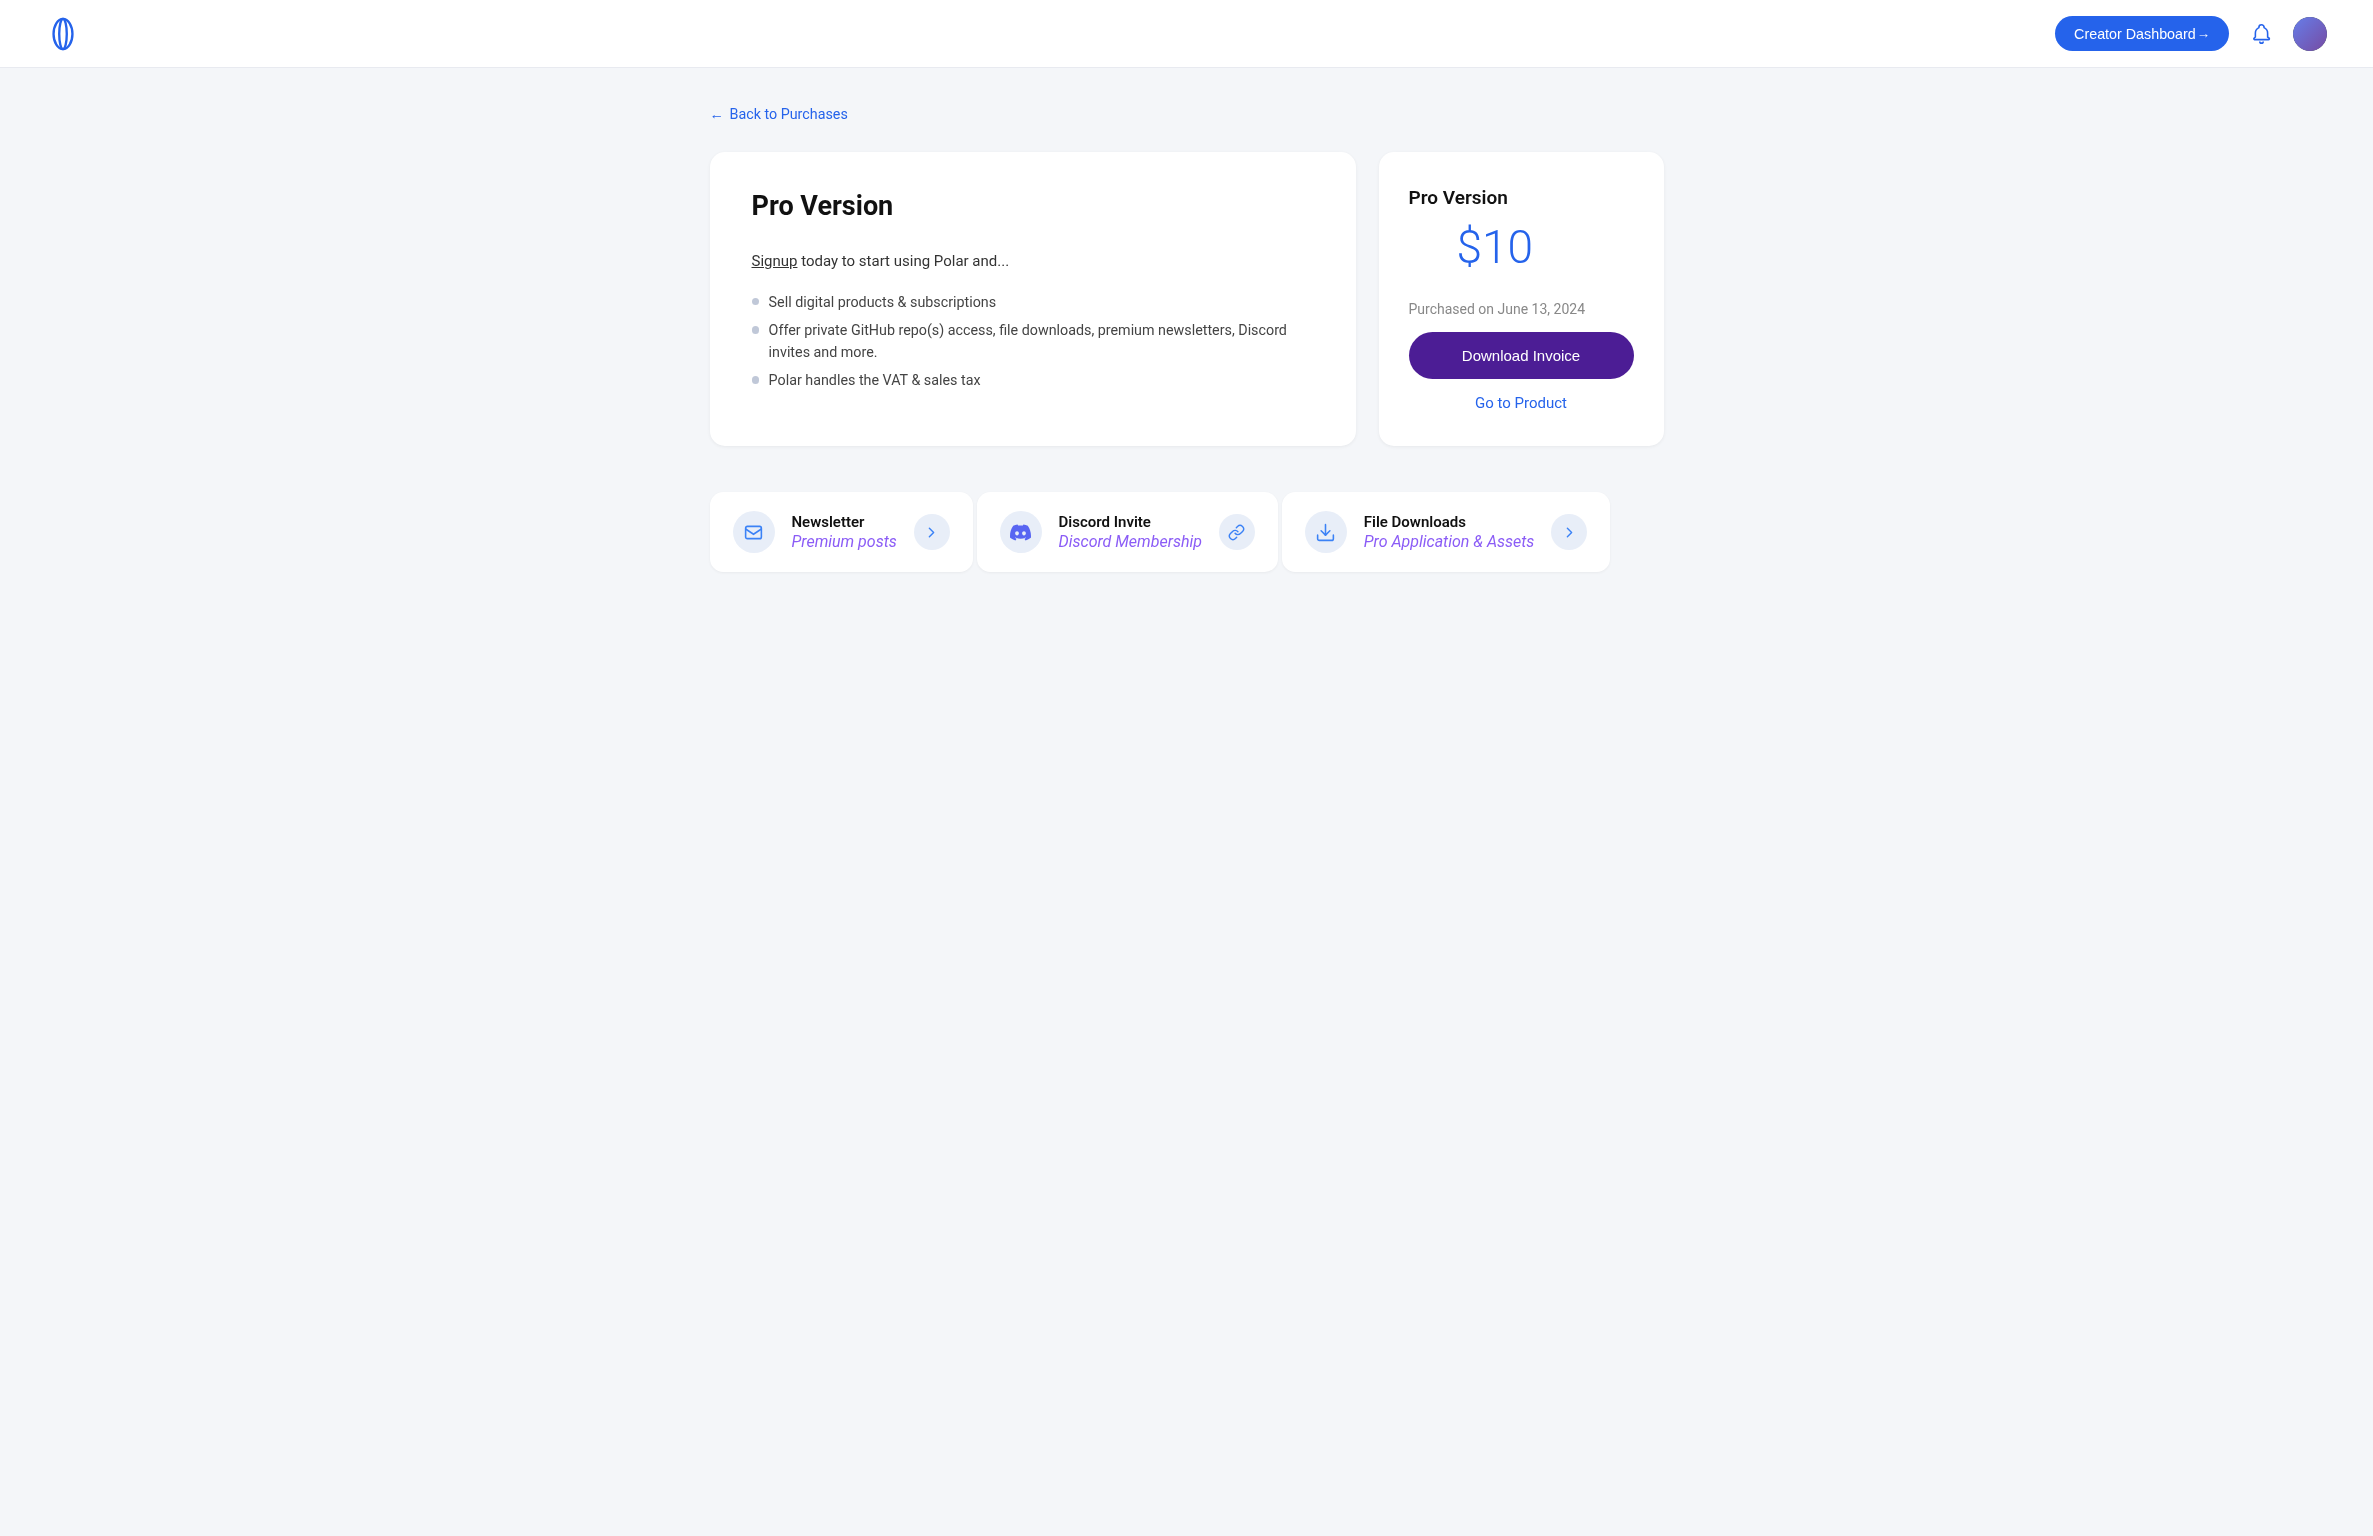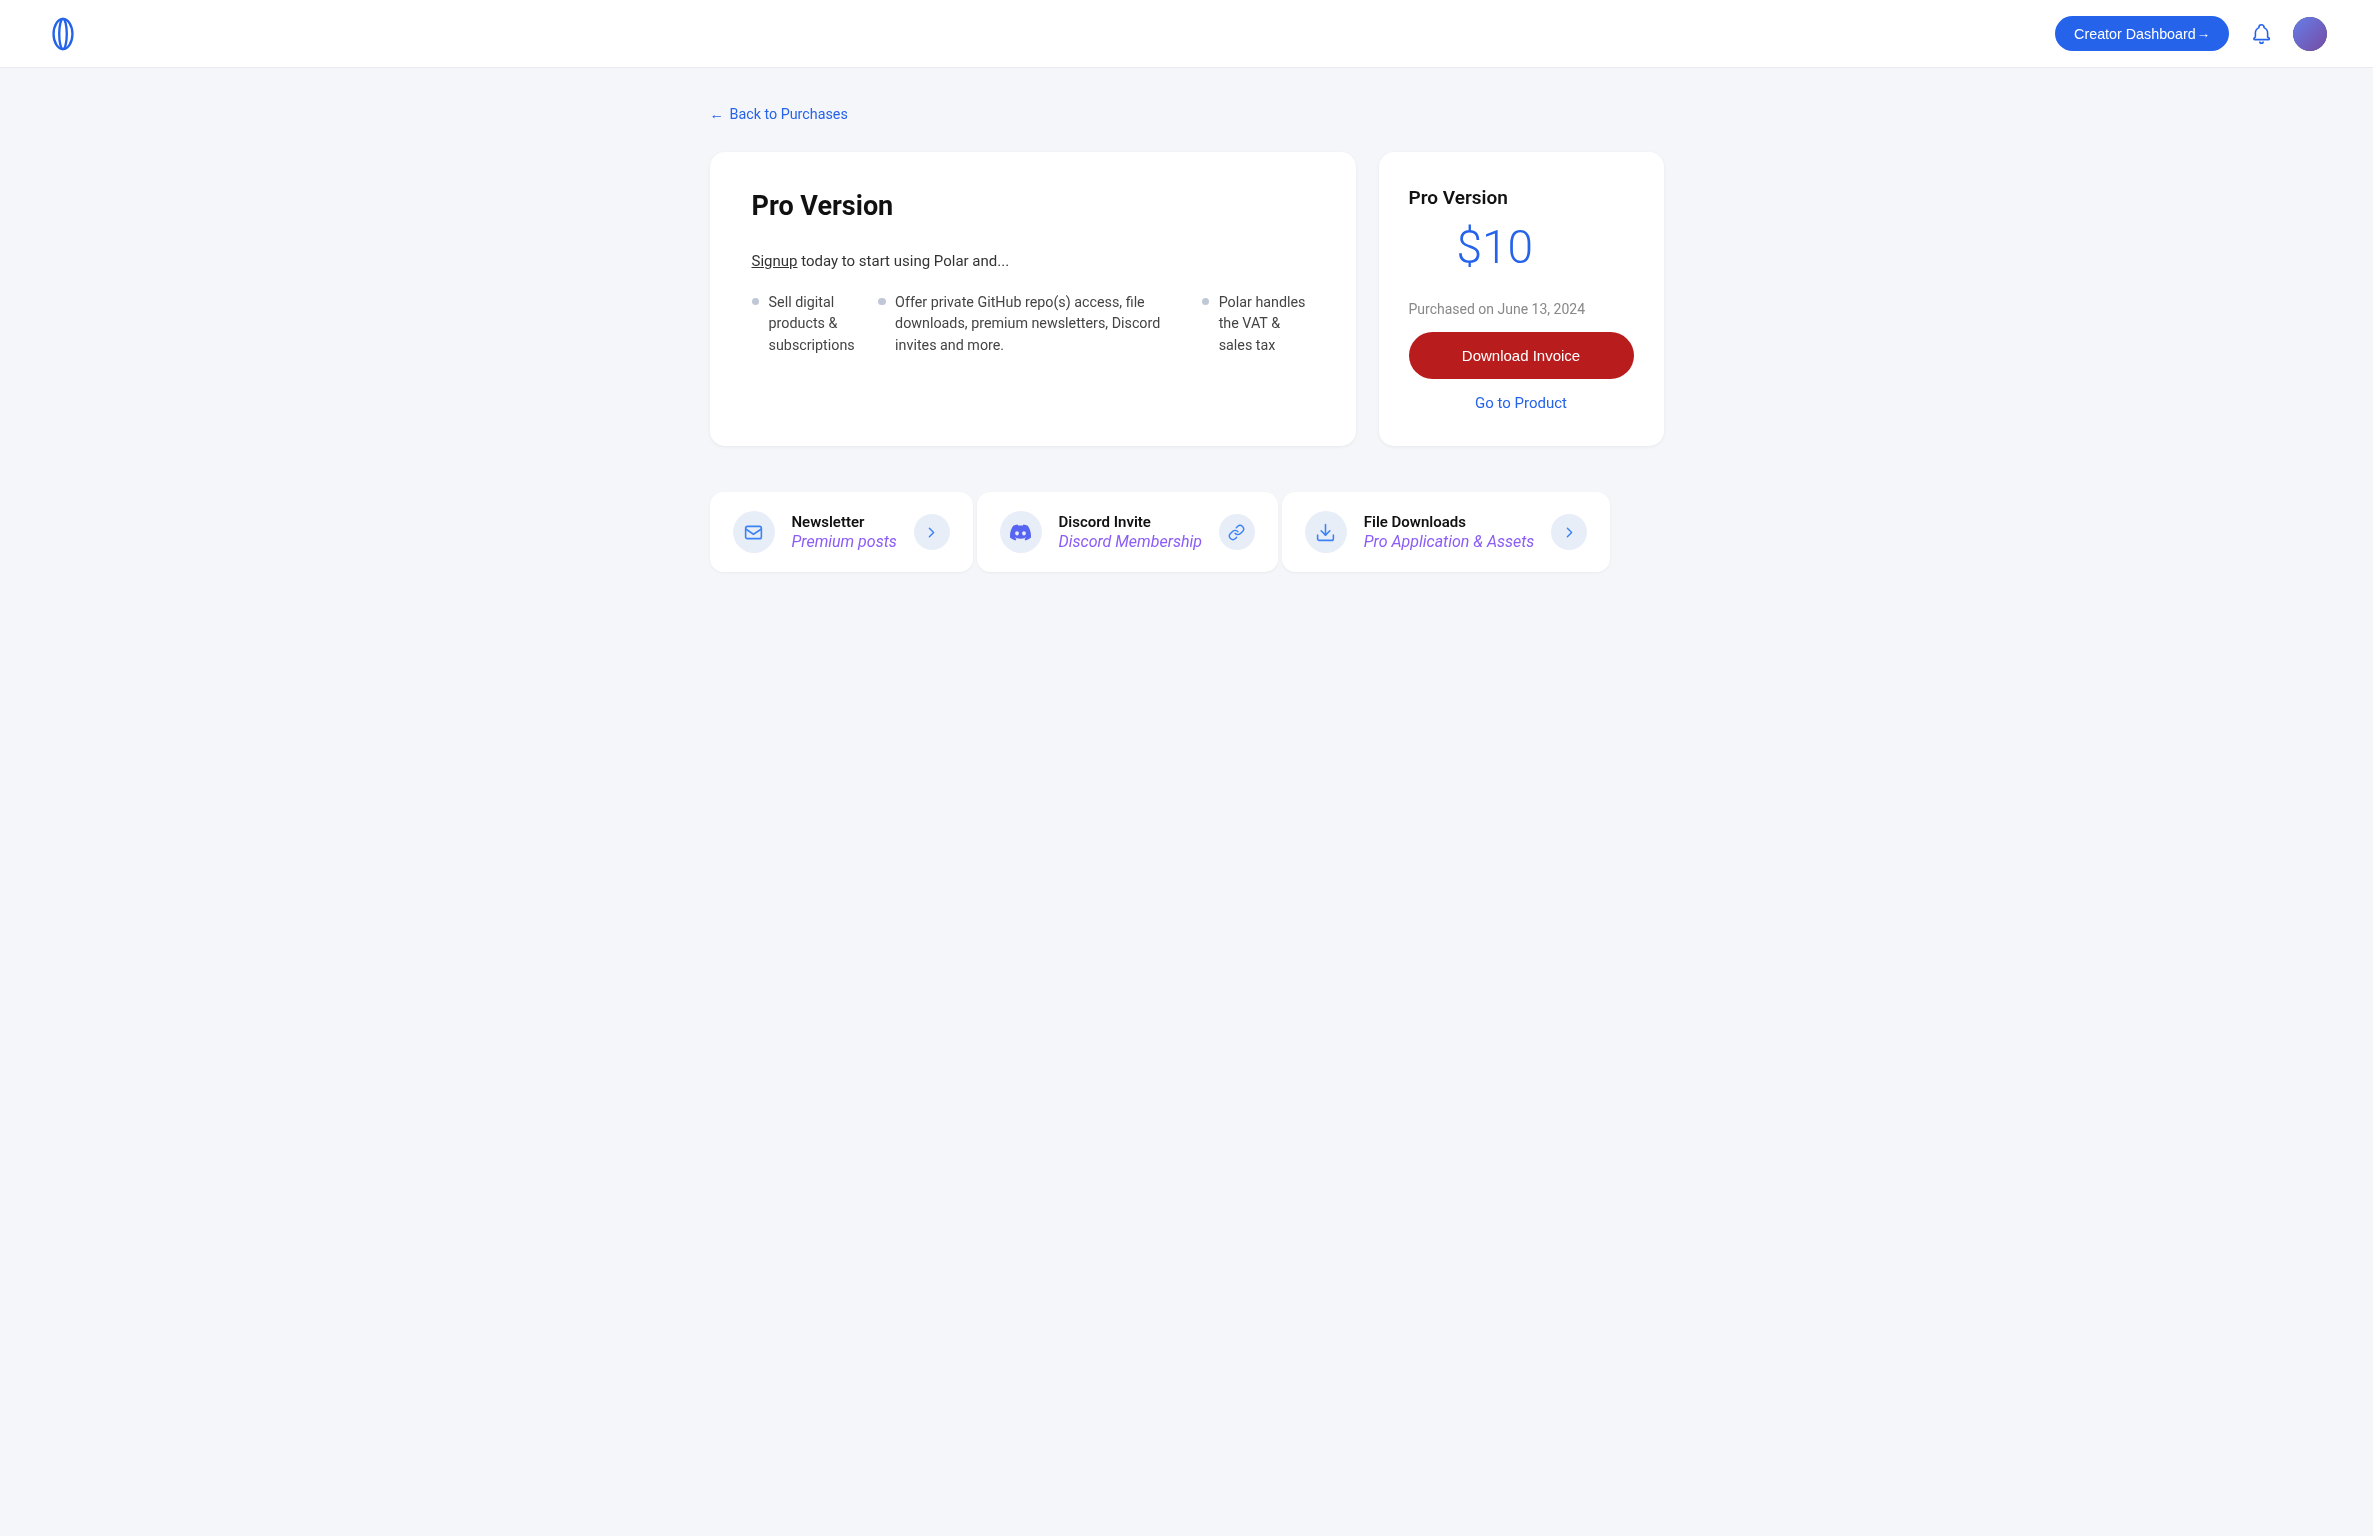--- a/index.html
+++ b/index.html
@@ -128,21 +128,21 @@
       margin-bottom: 19px;
       line-height: 1.6;
     }
     .product-description .signup-link {
       text-decoration: underline;
       cursor: pointer;
     }
     .bullet-list {
       list-style: none;
       display: flex;
-      flex-direction: row;
+      flex-direction: column;
       gap: 7px;
     }
     .bullet-list li {
       display: flex;
       align-items: flex-start;
       gap: 9.5px;
       font-size: 14.3px;
       color: #444;
       line-height: 1.5;
     }
@@ -177,21 +177,21 @@
       color: #2563eb;
       line-height: 1;
       margin-left: 48px;
     }
     .side-purchased {
       font-size: 14px;
       color: #888;
       margin-top: 16px;
     }
     .download-invoice-btn {
-      background: #b91c1c;
+      background: #4c1d95;
       color: #fff;
       border: none;
       border-radius: 28.5px;
       padding: 15px 23px;
       font-size: 15px;
       font-weight: 500;
       cursor: pointer;
       text-align: center;
       width: 100%;
     }

